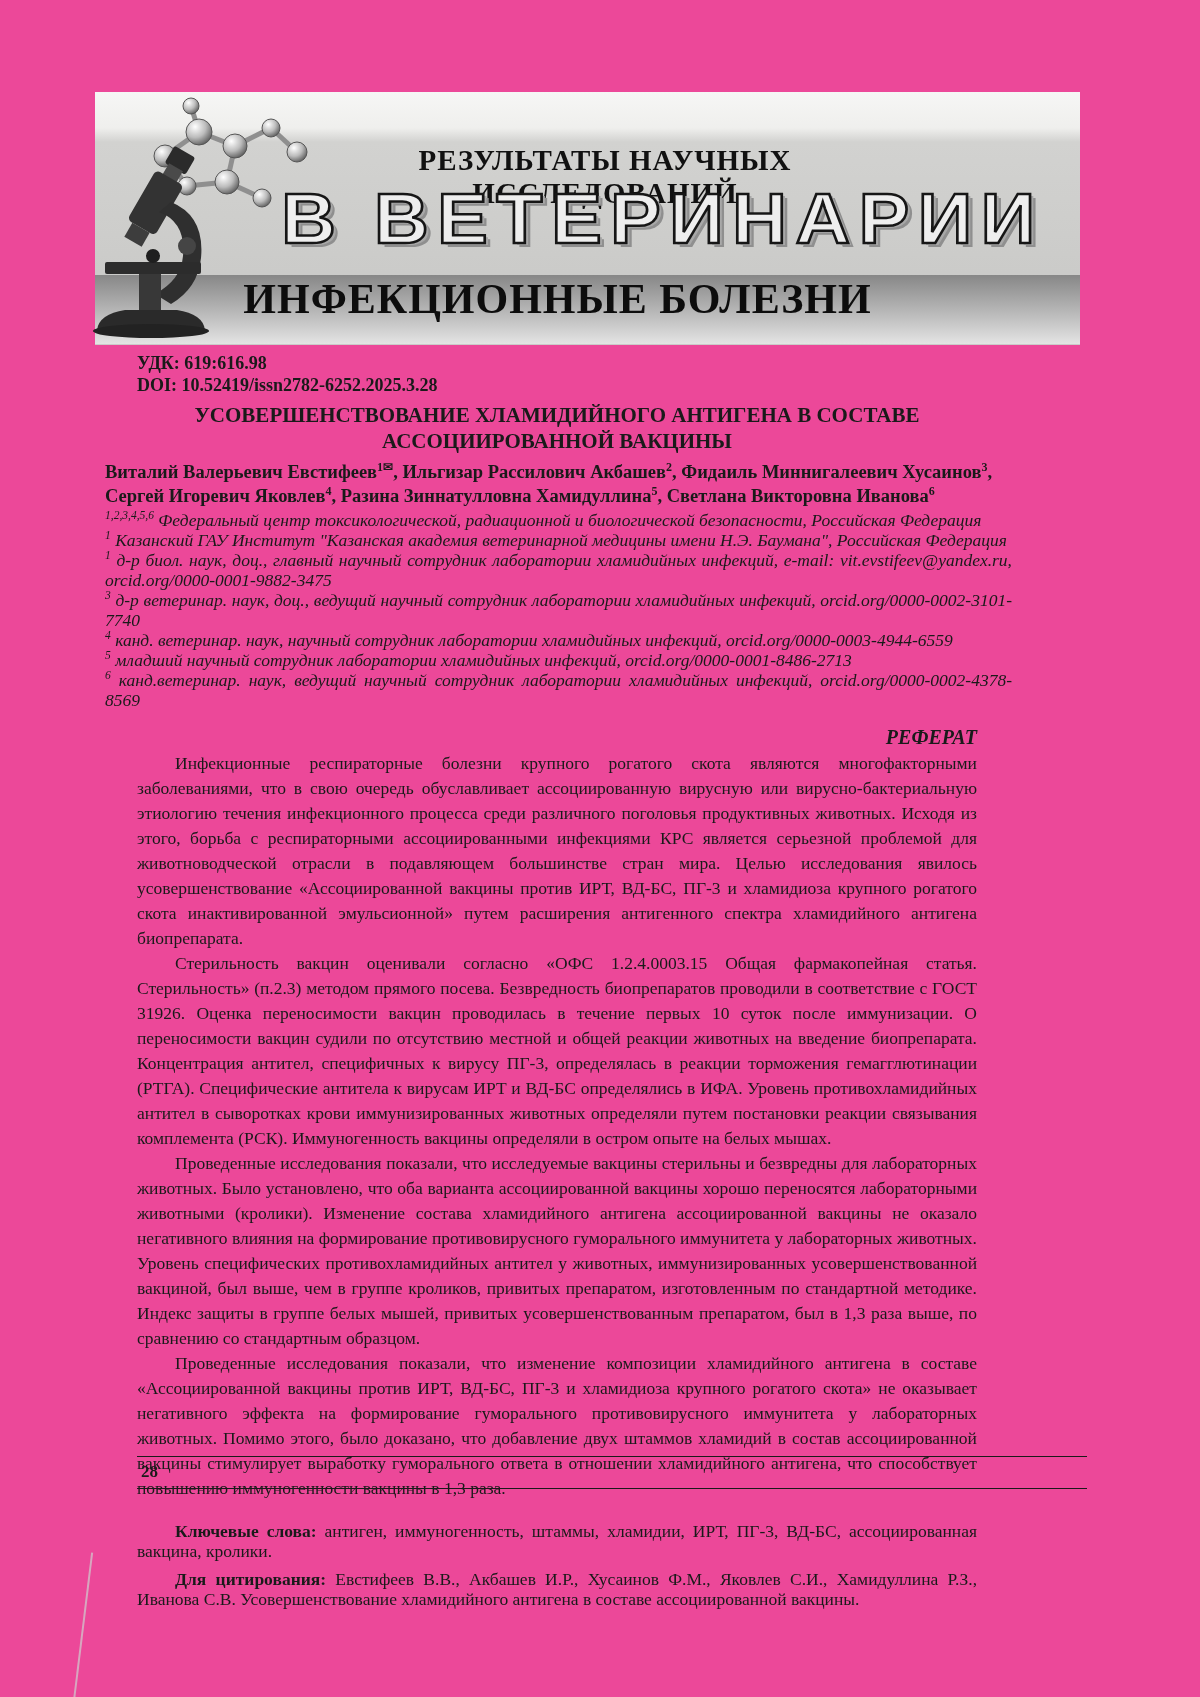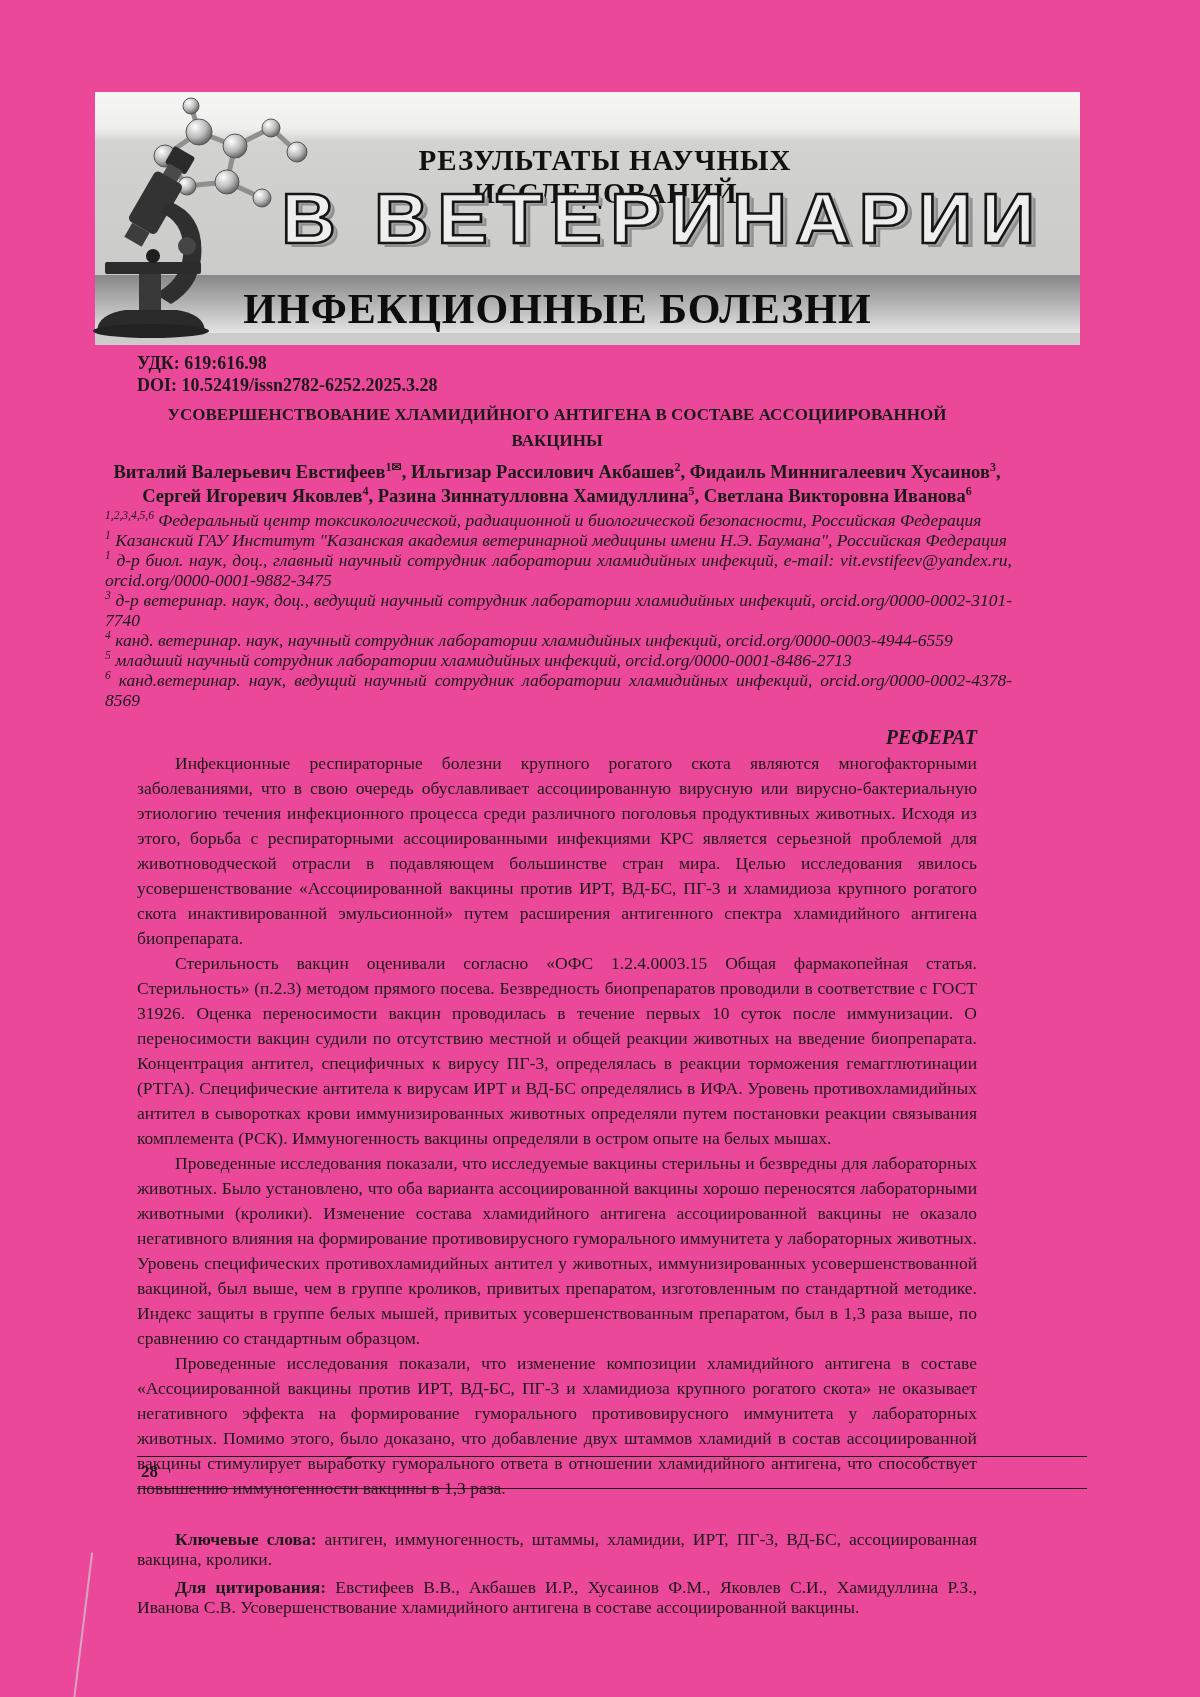--- a/index.html
+++ b/index.html
@@ -10,42 +10,42 @@
   .banner{position:absolute;left:95px;top:92px;width:985px;height:253px;
           background:linear-gradient(180deg,#f6f6f5 0px,#efefed 36px,#d2d2d0 50px,#cbcbc9 180px,#cbcbc9 253px);}
   .banner-art{position:absolute;left:-8px;top:2px;width:225px;height:245px;z-index:3;}
   .banner-line1{position:absolute;left:210px;width:600px;top:52px;text-align:center;
           font-weight:bold;font-size:29px;letter-spacing:1px;color:#111;z-index:2;}
   .banner-line2{position:absolute;left:160px;width:815px;top:92px;text-align:center;
           font-family:"Liberation Sans", sans-serif;font-weight:bold;font-size:70px;line-height:1;
           letter-spacing:8px;color:#eeeeee;-webkit-text-stroke:2.5px #161616;
           text-shadow:3px 2px 0 #a8a8a8,5px 4px 0 #8f8f8f;transform:scaleX(1.08);transform-origin:center;
           white-space:nowrap;z-index:2;}
-  .banner-band3{position:absolute;left:0;right:0;top:183px;height:58px;z-index:1;
+  .banner-band3{position:absolute;left:0;right:0;top:183px;height:69px;z-index:1;
           background:linear-gradient(180deg,#878787 0%,#b9b9b9 55%,#e4e4e4 100%);
-          display:flex;align-items:flex-end;justify-content:center;}
+          display:flex;align-items:flex-start;justify-content:center;}
   .banner-line3{font-weight:bold;font-size:42px;letter-spacing:1px;color:#0d0d0d;
           padding-right:60px;white-space:nowrap;}
 
   
   .content{position:absolute;left:137px;top:352px;width:840px;}
   .udk,.doi{font-size:18px;line-height:22px;font-weight:bold;}
-  .article-title{margin:6px 0 2px 0;text-align:center;font-size:17px;line-height:26px;
+  .article-title{margin:6px 0 2px 0;text-align:center;font-size:21px;line-height:26px;
           font-weight:bold;}
-  .authors{margin:6px -32px 2px -32px;text-align:center;font-weight:bold;
+  .authors{margin:6px -32px 2px -32px;font-weight:bold;
           font-size:18.5px;line-height:24px;}
   .authors sup{font-size:12px;}
   .affiliations{margin:2px -35px 12px -32px;font-style:italic;font-size:17.5px;line-height:20px;
           text-align:justify;}
   .aff{margin:0;}
   .aff sup{font-size:11.5px;font-style:italic;}
 
   .abstract-heading{margin:16px 0 2px 30px;font-size:20px;font-weight:bold;font-style:italic;text-align:right;}
   .abs-p{margin:0;font-size:17.5px;line-height:25px;text-align:justify;text-indent:38px;}
-  .keywords,.citation{margin:28px 0 0 0;font-size:17.5px;line-height:20px;text-align:justify;
+  .keywords,.citation{margin:20px 0 0 0;font-size:17.5px;line-height:20px;text-align:justify;
           text-indent:38px;}
   .citation{margin-top:8px;}
   .kw-label,.cit-label{font-weight:bold;}
 
   
   .page-footer{position:absolute;left:137px;right:120px;top:1456px;
           border-top:1.5px solid #1a1a1a;border-bottom:1.5px solid #1a1a1a;
           padding:5px 0 6px 0;display:flex;align-items:center;font-size:17px;}
   .page-number{font-weight:bold;width:80px;padding-left:4px;}
   .journal-name{flex:1;text-align:center;}

